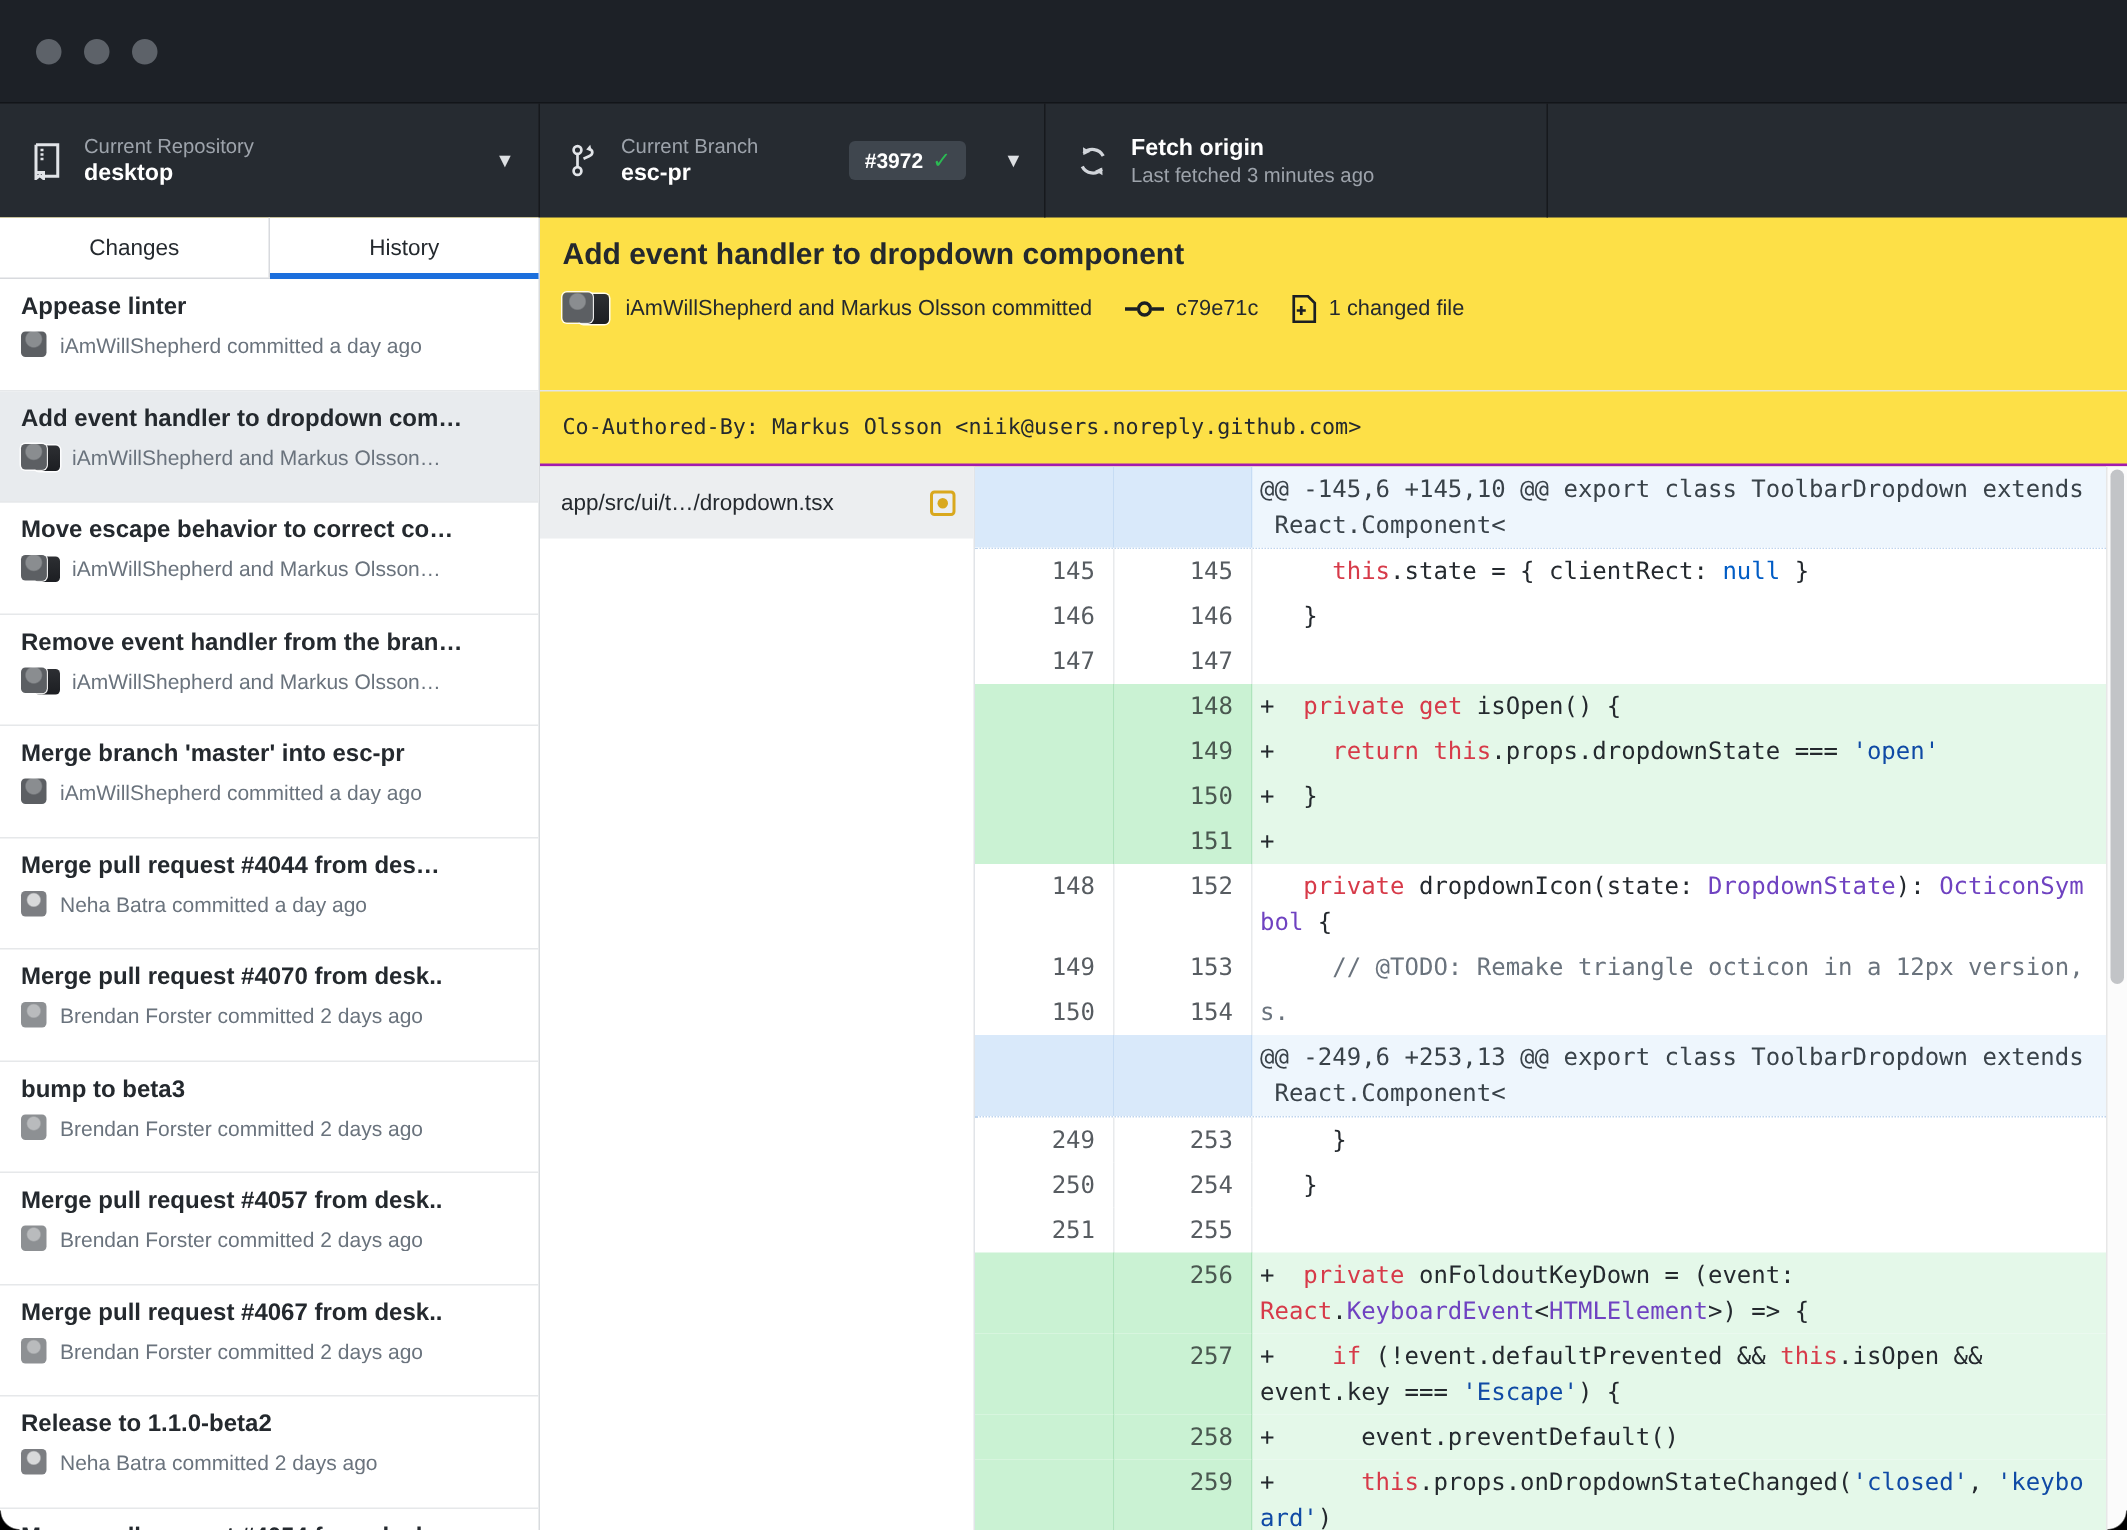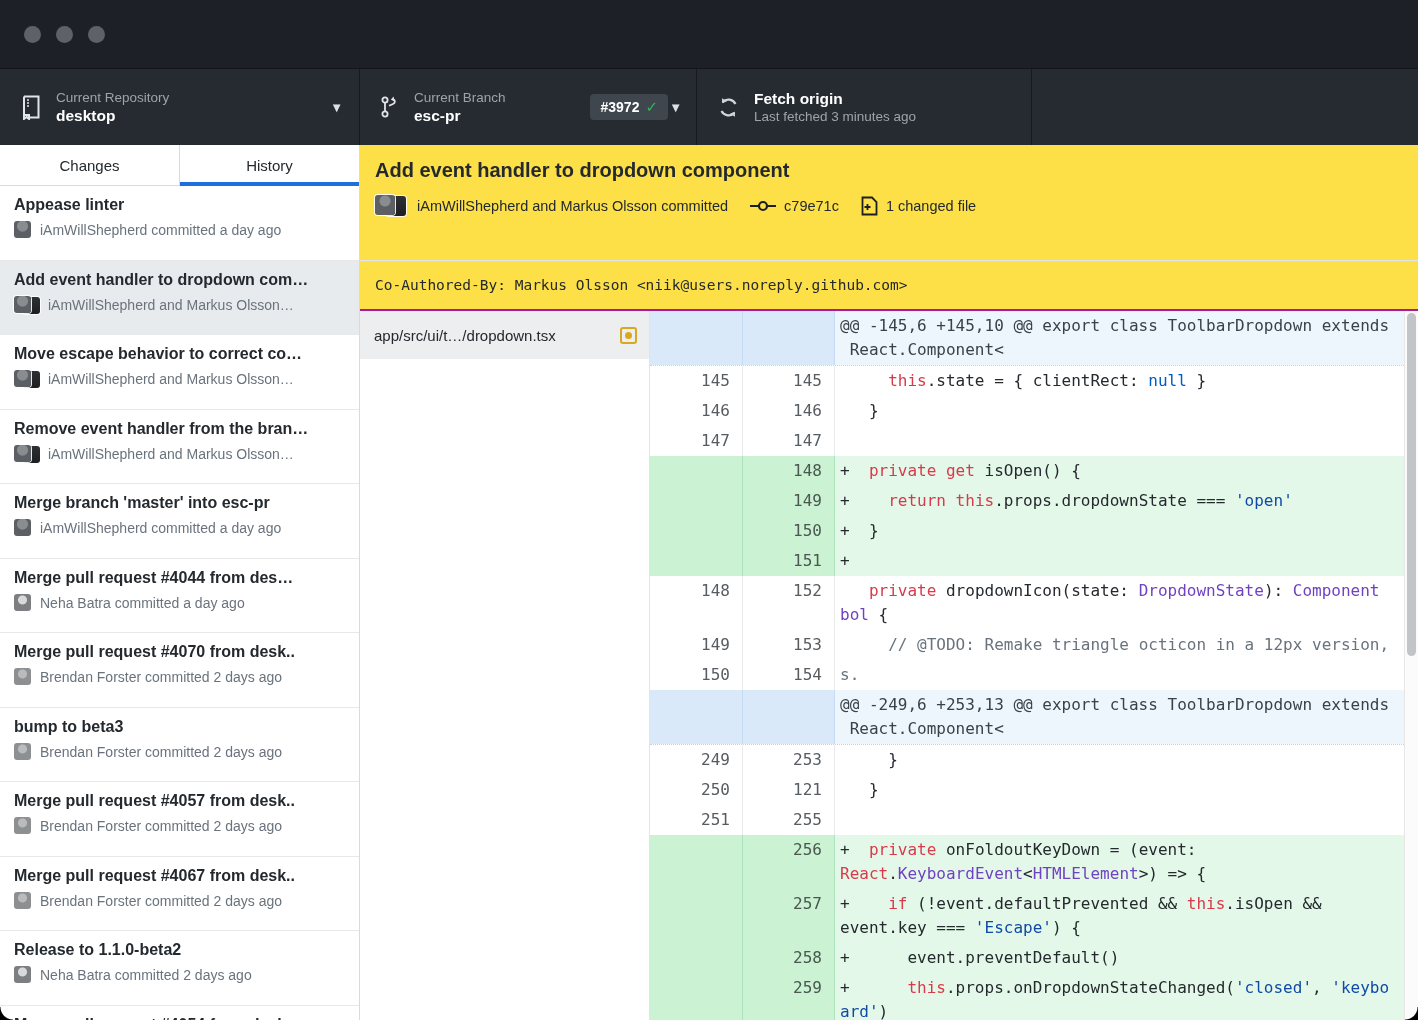--- a/index.html
+++ b/index.html
@@ -15,21 +15,21 @@
   .toolbar { height:77px; background:#262b31; border-top:1px solid #121519; display:flex; color:#fff; }
   .tool-btn { position:relative; display:flex; align-items:center; border-right:1px solid #16191d; cursor:default; }
   .tool-btn .t-icon { margin:0 14px 0 20px; flex:none; display:flex; }
   .t-label { font-size:13.5px; color:#9da3ab; line-height:17px; }
   .t-value { font-size:15.5px; font-weight:bold; color:#fff; line-height:19px; }
   .repo-btn { width:360px; }
   .branch-btn { width:337px; }
   .fetch-btn { width:335px; }
   .chev { position:absolute; right:16px; top:50%; transform:translateY(-50%); font-size:13px; color:#dde0e3; }
   .branch-btn .chev { right:14px; }
-  .pr-badge { position:absolute; right:28px; top:50%; transform:translateY(-50%); background:#3f464e; border-radius:4px; padding:4px 10px; font-size:14px; font-weight:bold; color:#fff; display:flex; align-items:center; }
+  .pr-badge { position:absolute; right:52px; top:50%; transform:translateY(-50%); background:#3f464e; border-radius:4px; padding:4px 10px; font-size:14px; font-weight:bold; color:#fff; display:flex; align-items:center; }
   .pr-badge .check { color:#2bba53; font-size:15px; margin-left:6px; font-weight:bold; }
 
   
   .content { display:flex; height:875px; }
   .sidebar { width:360px; flex:none; border-right:1px solid #d8dbde; background:#fff; display:flex; flex-direction:column; }
   .tabbar { height:41px; display:flex; border-bottom:1px solid #d8dade; flex:none; }
   .tab { flex:1; display:flex; align-items:center; justify-content:center; font-size:15px; color:#24292e; position:relative; cursor:default; }
   .tab.first { border-right:1px solid #d8dade; }
   .tab.active::after { content:""; position:absolute; left:0; right:0; bottom:-1px; height:4px; background:#1c6fdd; }
 
@@ -344,21 +344,21 @@
               <div class="code"><div class="dline"><span class="c-p">+  }</span></div></div>
             </div>
             <div class="drow add">
               <div class="g gold"></div>
               <div class="g gnew">151</div>
               <div class="code"><div class="dline"><span class="c-p">+</span></div></div>
             </div>
             <div class="drow ctx">
               <div class="g gold">148</div>
               <div class="g gnew">152</div>
-              <div class="code"><div class="dline"><span class="c-p">   </span><span class="c-k">private</span><span class="c-p"> dropdownIcon(state: </span><span class="c-t">DropdownState</span><span class="c-p">): </span><span class="c-t">Component</span></div><div class="dline"><span class="c-t">bol</span><span class="c-p"> {</span></div></div>
+              <div class="code"><div class="dline"><span class="c-p">   </span><span class="c-k">private</span><span class="c-p"> dropdownIcon(state: </span><span class="c-t">DropdownState</span><span class="c-p">): </span><span class="c-t">OcticonSym</span></div><div class="dline"><span class="c-t">bol</span><span class="c-p"> {</span></div></div>
             </div>
             <div class="drow ctx">
               <div class="g gold">149</div>
               <div class="g gnew">153</div>
               <div class="code"><div class="dline"><span class="c-p">     </span><span class="c-c">// @TODO: Remake triangle octicon in a 12px version,</span></div></div>
             </div>
             <div class="drow ctx">
               <div class="g gold">150</div>
               <div class="g gnew">154</div>
               <div class="code"><div class="dline"><span class="c-c">s.</span></div></div>
@@ -368,21 +368,21 @@
               <div class="g gnew"></div>
               <div class="code"><div class="dline"><span class="c-h">@@ -249,6 +253,13 @@ export class ToolbarDropdown extends</span></div><div class="dline"><span class="c-h"> React.Component&lt;</span></div></div>
             </div>
             <div class="drow ctx">
               <div class="g gold">249</div>
               <div class="g gnew">253</div>
               <div class="code"><div class="dline"><span class="c-p">     }</span></div></div>
             </div>
             <div class="drow ctx">
               <div class="g gold">250</div>
-              <div class="g gnew">121</div>
+              <div class="g gnew">254</div>
               <div class="code"><div class="dline"><span class="c-p">   }</span></div></div>
             </div>
             <div class="drow ctx">
               <div class="g gold">251</div>
               <div class="g gnew">255</div>
               <div class="code"><div class="dline"><span class="c-p"></span></div></div>
             </div>
             <div class="drow add">
               <div class="g gold"></div>
               <div class="g gnew">256</div>

